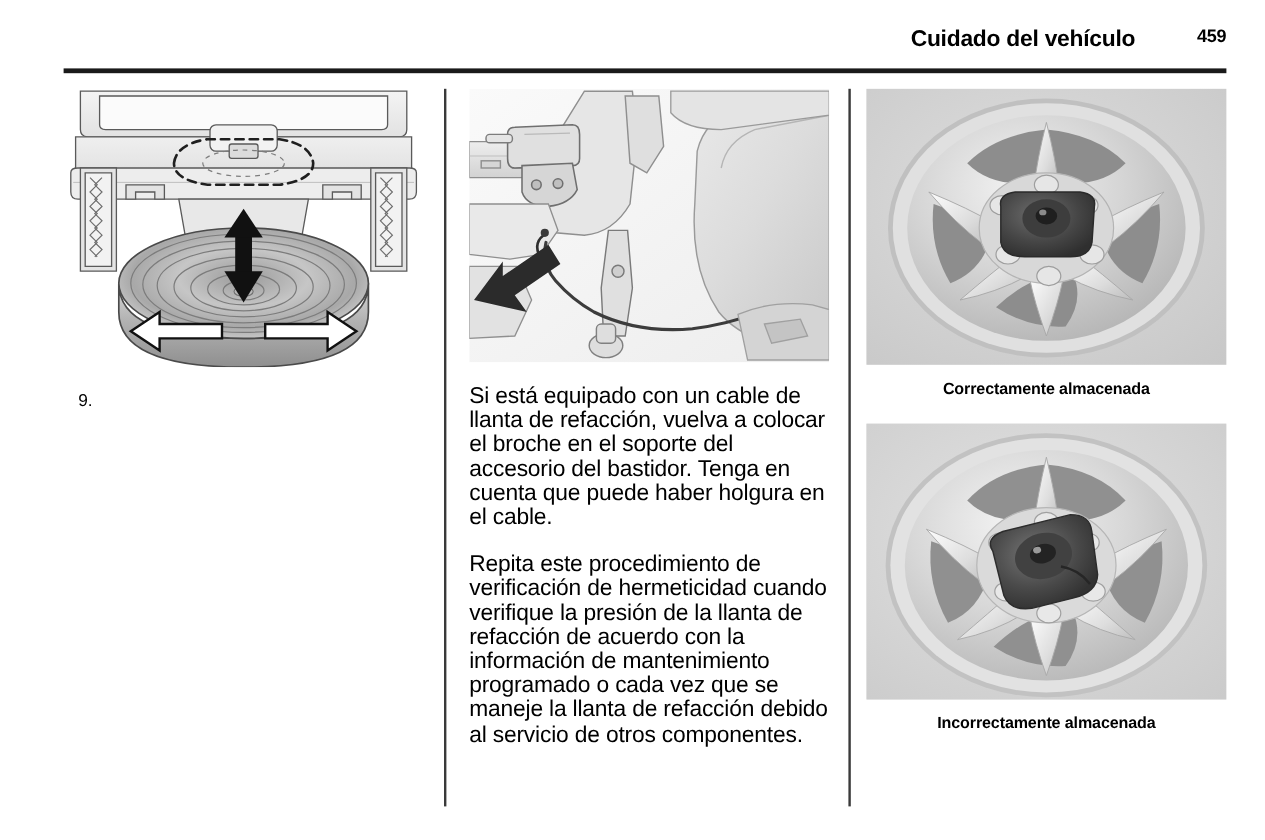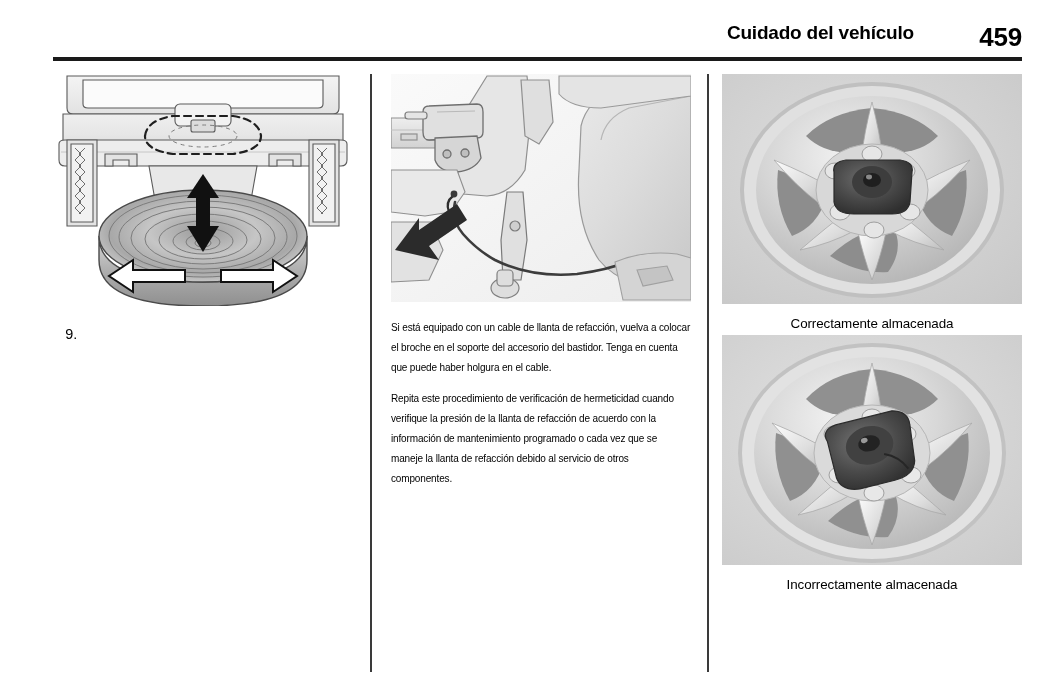--- a/index.html
+++ b/index.html
@@ -19,32 +19,32 @@
   
   #page-header {
     position: absolute;
     left: 53px;
     top: 22px;
     width: 969px;
     height: 34px;
   }
   #header-title {
     position: absolute;
-    right: 108px;
+    right: 76px;
     top: 0;
     font-size: 19px;
     font-weight: bold;
     letter-spacing: -0.2px;
     white-space: nowrap;
   }
   #header-page-number {
     position: absolute;
     right: 0;
     top: 0;
-    font-size: 26px;
+    font-size: 15px;
     font-weight: bold;
     letter-spacing: -0.2px;
   }
   #header-rule {
     position: absolute;
     left: 53px;
     top: 57px;
     width: 969px;
     height: 4px;
     background: #1a1a1a;
@@ -62,21 +62,21 @@
   #divider-2 { left: 707px; }
 
   
   .column { position: absolute; top: 74px; }
   #column-left   { left: 53px;  width: 300px; }
   #column-middle { left: 391px; width: 300px; }
   #column-right  { left: 722px; width: 300px; }
 
   
   .body-text {
-    font-size: 10px;
+    font-size: 19px;
     line-height: 20.2px;
     letter-spacing: -0.15px;
     text-align: left;
   }
   .body-text + .body-text { margin-top: 0; }
 
   
   #step-item {
     position: relative;
     padding-left: 34px;
@@ -90,21 +90,21 @@
     top: 0;
     width: 24px;
     text-align: right;
     font-size: 14.4px;
   }
 
   
   .figure-caption {
     text-align: center;
     font-size: 13.4px;
-    font-weight: normal;
+    font-weight: bold;
     letter-spacing: -0.1px;
     margin-top: 12px;
   }
 
   
   .figure { position: relative; }
   .photo-frame {
     width: 300px;
     height: 230px;
     background: #d4d4d4;
@@ -409,21 +409,21 @@
           <path d="M112 98 Q110 88 124 86 L178 86 Q192 88 190 98 L188 128 Q186 140 170 140 L132 140 Q114 140 112 128 Z" fill="url(#hubDark1)" stroke="#2a2a2a" stroke-width="1.2"></path>
           <ellipse cx="150" cy="108" rx="20" ry="16" fill="#3d3d3d"></ellipse>
           <ellipse cx="150" cy="106" rx="9" ry="7" fill="#1f1f1f"></ellipse>
           <ellipse cx="147" cy="103" rx="3" ry="2.4" fill="#8a8a8a"></ellipse>
         </g>
       </svg>
     </div>
     <div class="figure-caption">Correctamente almacenada</div>
   </div>
 
-  <div class="figure" style="margin-top:4px;">
+  <div class="figure" style="margin-top:22px;">
     <div class="photo-frame">
       <svg width="300" height="230" viewBox="0 0 300 230">
         <defs>
           <radialGradient id="bgW2" cx="45%" cy="40%" r="80%">
             <stop offset="0%" stop-color="#e2e2e2"></stop>
             <stop offset="100%" stop-color="#cbcbcb"></stop>
           </radialGradient>
           <radialGradient id="rimFace2" cx="40%" cy="32%" r="78%">
             <stop offset="0%" stop-color="#f4f4f4"></stop>
             <stop offset="48%" stop-color="#d8d8d8"></stop>

